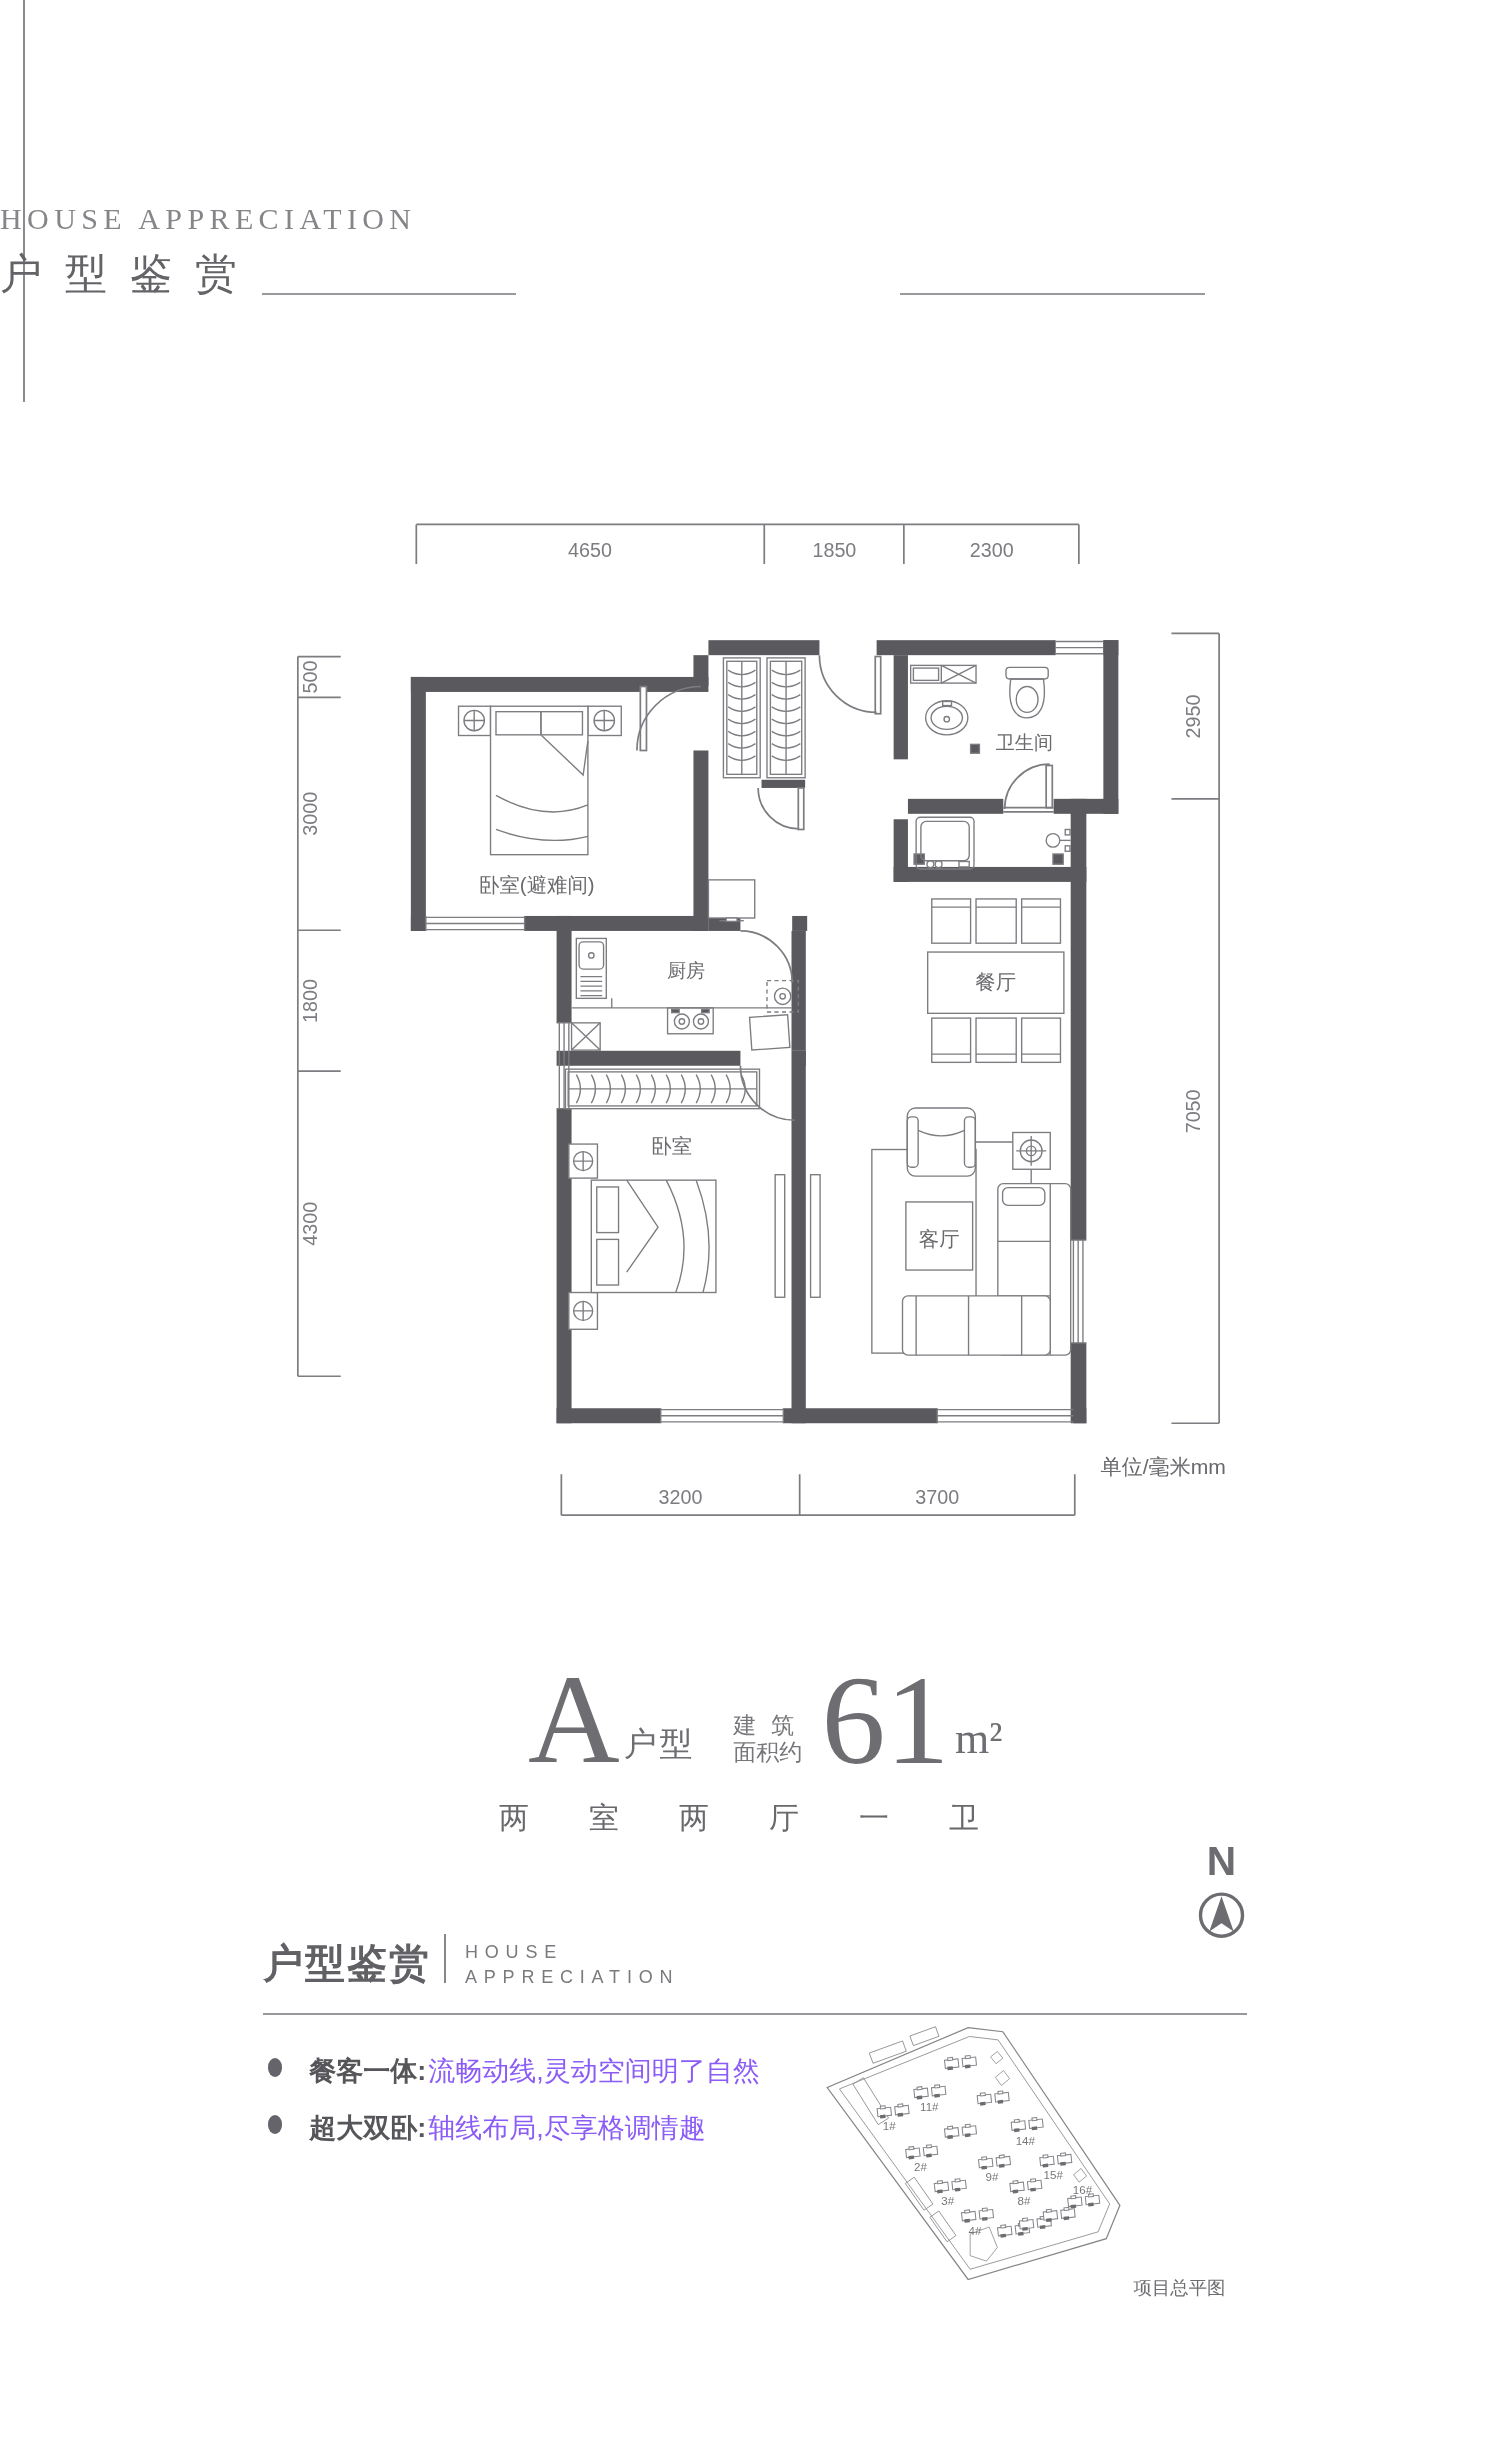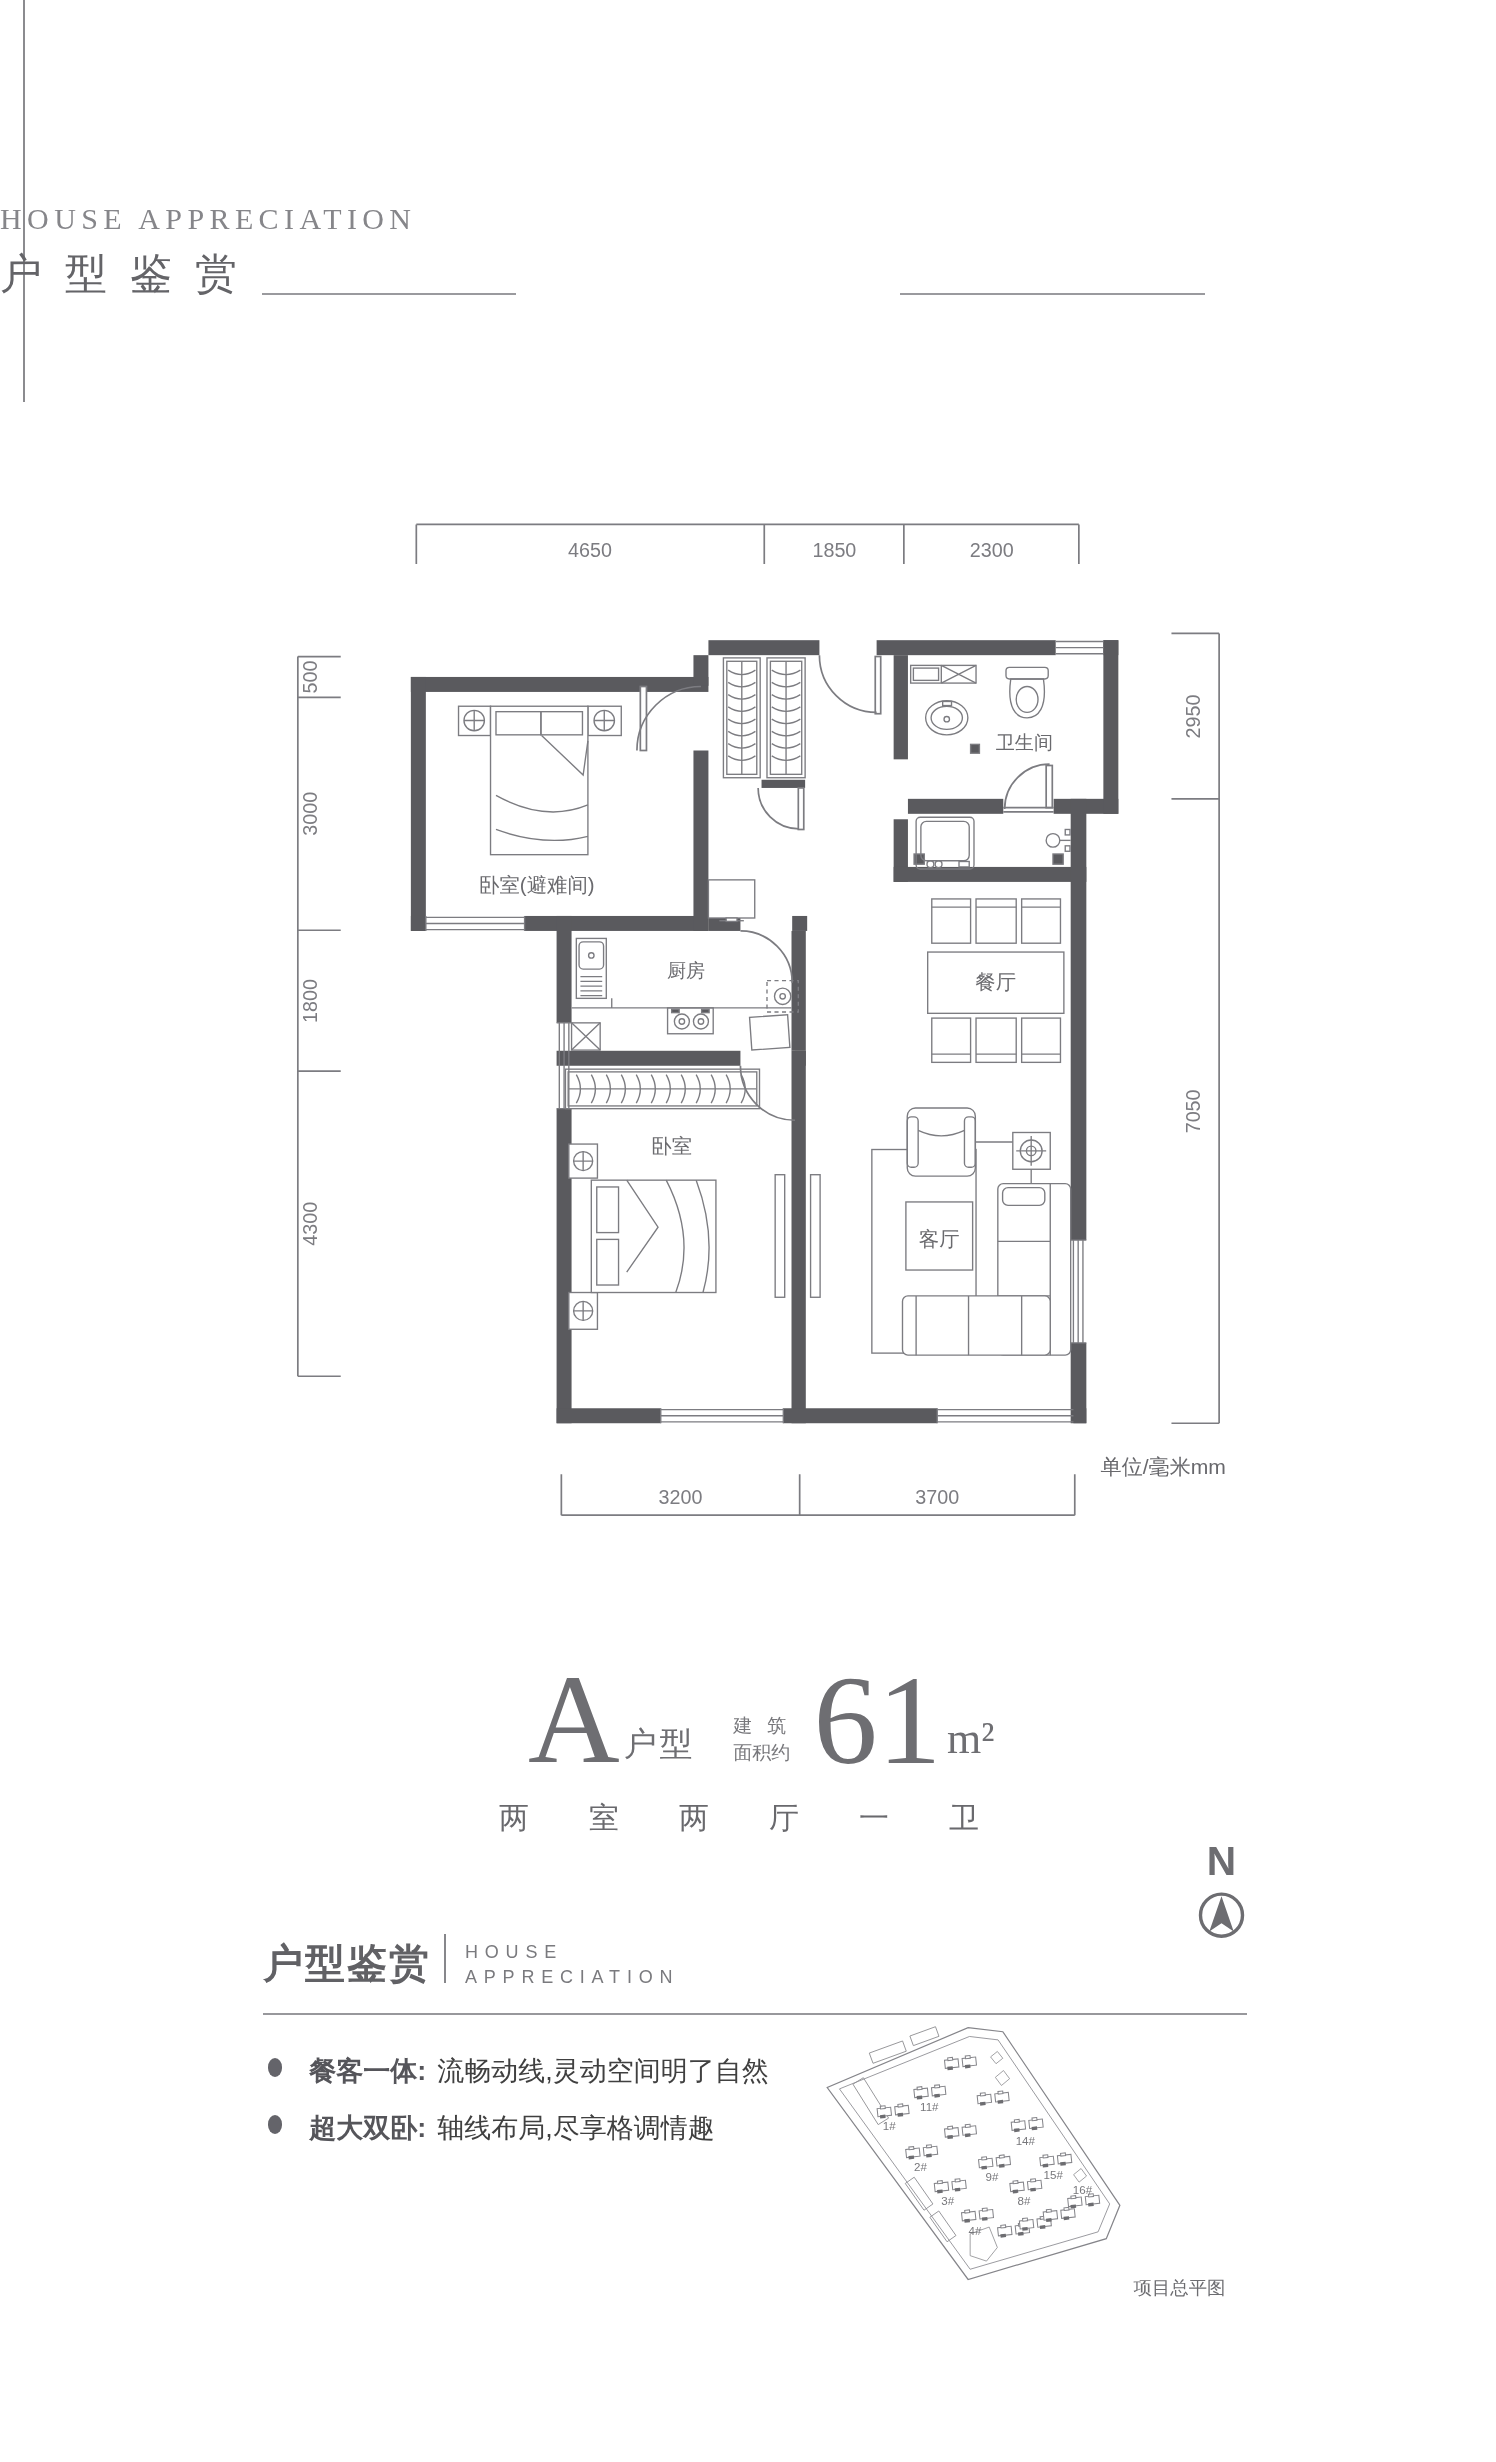--- a/index.html
+++ b/index.html
@@ -12,39 +12,39 @@
   .hdr-en{font-family:"Liberation Serif",serif;font-size:30px;letter-spacing:5.4px;color:#86868a;}
   .hdr-cn{margin-top:9.5px;font-family:"Liberation Serif",serif;font-size:42px;
           letter-spacing:23px;color:#646468;font-weight:500;}
   .hdr-line{height:2px;background:#9a9a9e;top:293px;}
   .hl-l{left:262px;width:254px;}
   .hl-r{left:900px;width:305px;}
   
   .unit-block{left:528px;top:1667px;display:flex;align-items:flex-end;color:#6e6e72;}
   .u-letter{font-family:"Liberation Serif",serif;font-size:127px;line-height:0.82;}
   .u-type{font-family:"Liberation Serif",serif;font-size:33px;padding-bottom:4.1px;margin-left:4.1px;letter-spacing:2.7px;margin-top:17px;}
-  .u-prefix{font-size:19px;line-height:27px;margin-left:38px;padding-bottom:5.4px;color:#77777b;}
+  .u-prefix{font-size:23px;line-height:27px;margin-left:38px;padding-bottom:5.4px;color:#77777b;}
   .u-prefix .jz{letter-spacing:15px;}
   .u-area{font-family:"Liberation Serif",serif;font-size:128px;line-height:0.78;margin-left:12.3px;}
   .u-unit{font-family:"Liberation Serif",serif;font-size:44px;padding-bottom:6.8px;margin-left:5.4px;}
   .layout-row{left:0;top:1798px;width:1478px;text-align:center;}
   .layout-row span{font-family:"Liberation Serif",serif;font-size:30px;color:#69696d;
                    letter-spacing:60px;padding-left:60px;}
   
   .sec-cn{left:263px;top:1936px;font-family:"Liberation Serif",serif;font-size:40px;
           font-weight:bold;color:#616165;letter-spacing:2px;}
   .sec-div{left:444px;top:1934px;width:2px;height:49px;background:#87878b;}
   .sec-en{left:465px;top:1940px;font-size:18px;letter-spacing:6.8px;color:#7a7a7e;line-height:24.5px;}
   .sec-rule{left:263px;top:2013px;width:984px;height:2px;background:#98989c;}
   .bullets{left:268px;top:2053px;width:749px;}
   .b-row{display:flex;align-items:flex-start;height:57px;}
   .b-dot{width:14.3px;height:18.4px;border-radius:50%;background:#64646a;margin-top:5.4px;
          margin-right:27px;flex:0 0 auto;}
   .b-label{font-size:27px;font-weight:bold;color:#55555a;white-space:nowrap;}
-  .b-text{font-size:27px;color:#404040;margin-left:11px;white-space:nowrap;text-align:center;}
+  .b-text{font-size:27px;color:#8b5cf6;margin-left:2px;white-space:nowrap;text-align:center;}
   
   svg text{font-family:"Liberation Sans",sans-serif;}
   .cjk-serif{font-family:"Liberation Serif",serif;}
 </style>
 </head>
 <body>
 
 <div class="abs left-edge"></div>
 
 <div class="abs hdr">

